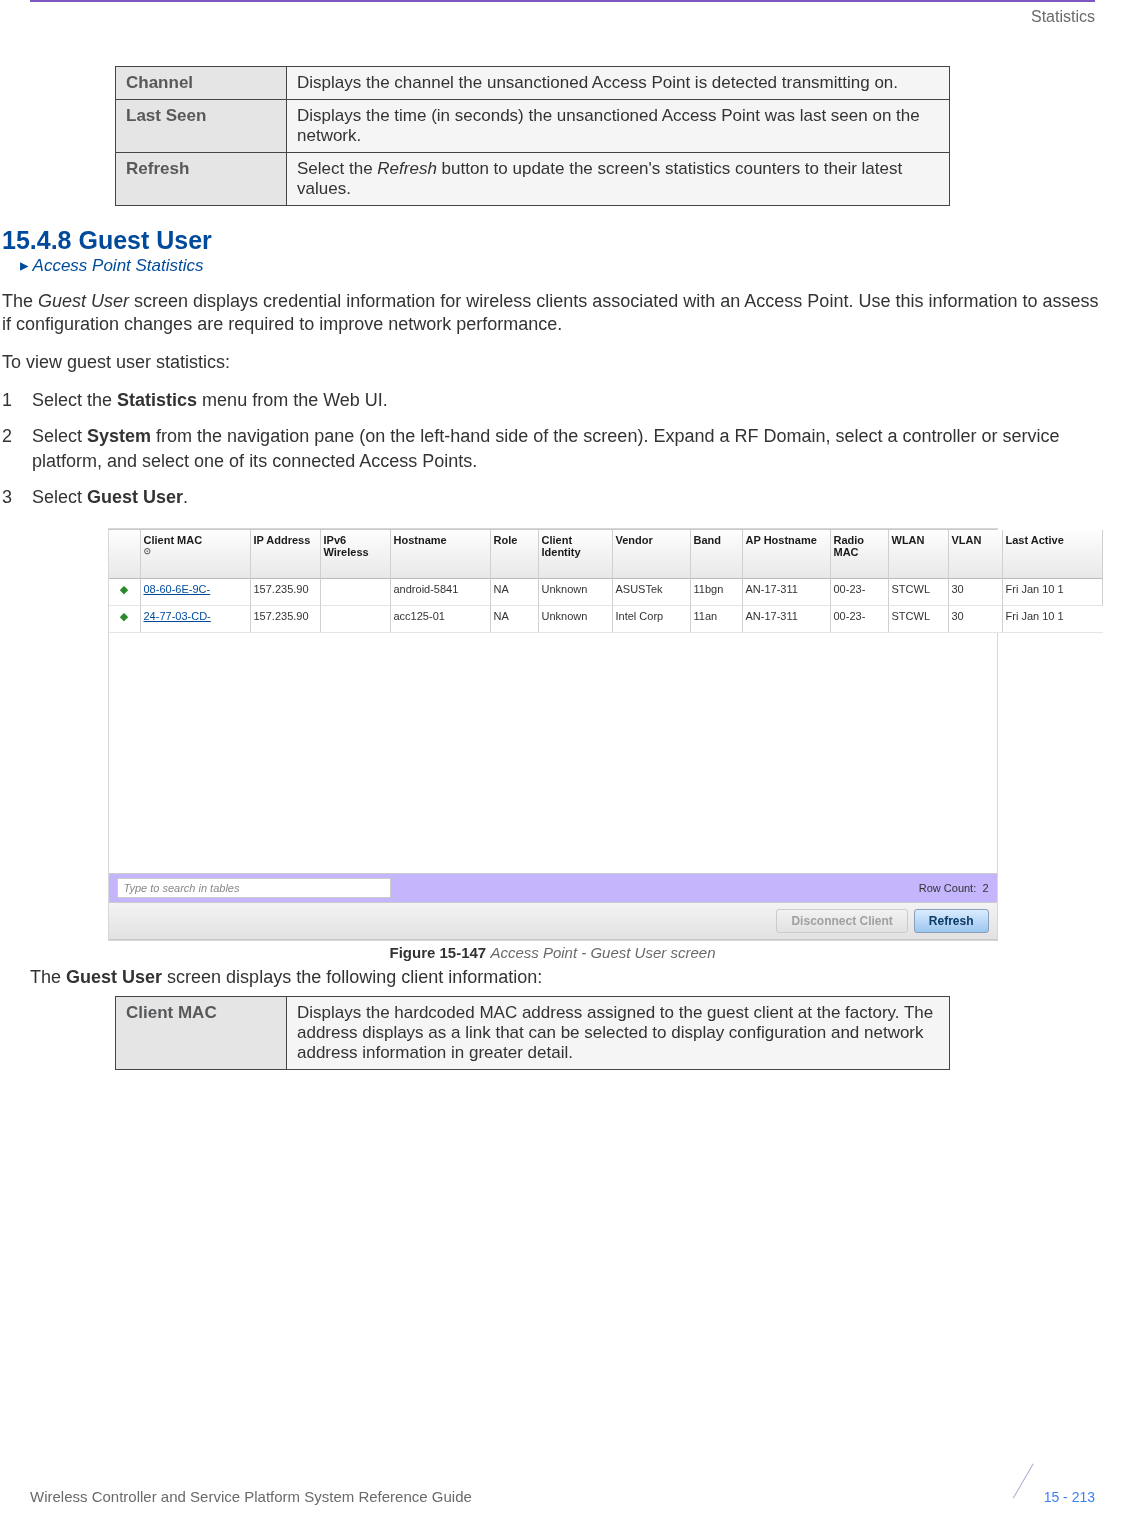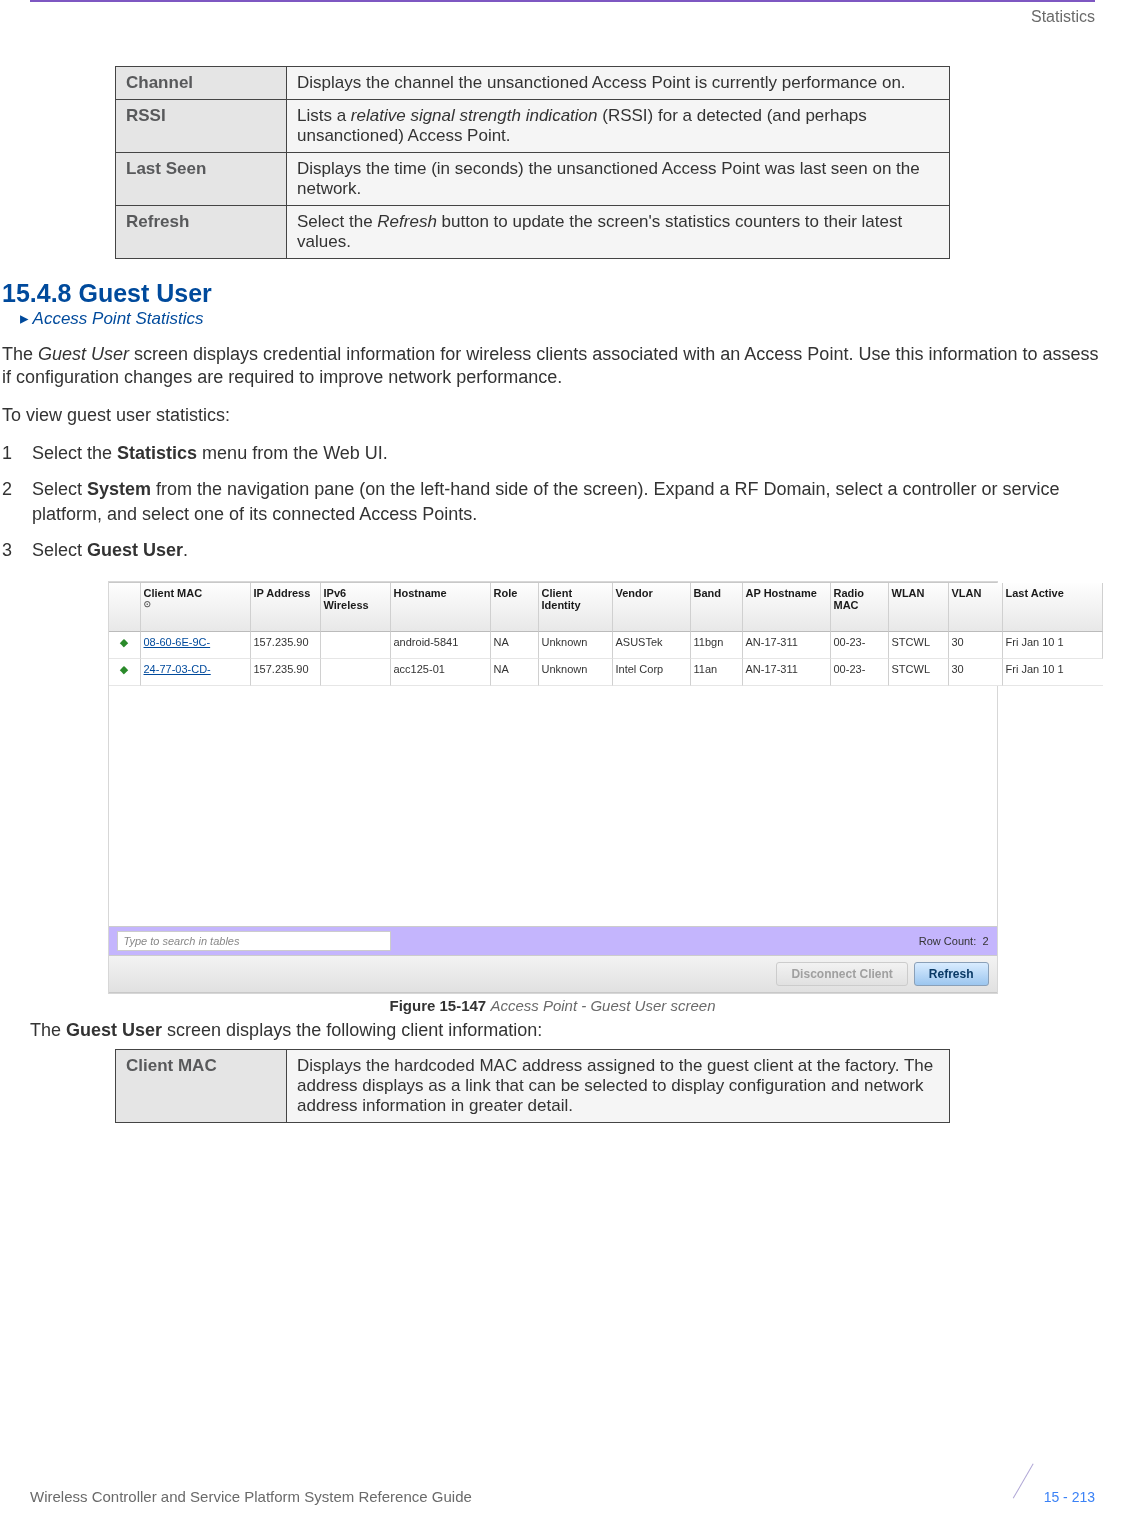--- a/index.html
+++ b/index.html
@@ -267,25 +267,21 @@
 <div class="page">
   <div class="top-rule"></div>
   <div class="header-right">Statistics</div>
 
   <div class="content">
 
     <table class="def-table">
       <tbody>
           <tr>
         <td class="label">Channel</td>
-        <td class="desc">Displays the channel the unsanctioned Access Point is currently performance on.</td>
-      </tr>
-      <tr>
-        <td class="label">RSSI</td>
-        <td class="desc"><span>Lists a </span><span class="ital">relative signal strength indication</span><span> (RSSI) for a detected (and perhaps unsanctioned) Access Point.</span></td>
+        <td class="desc">Displays the channel the unsanctioned Access Point is detected transmitting on.</td>
       </tr>
       <tr>
         <td class="label">Last Seen</td>
         <td class="desc">Displays the time (in seconds) the unsanctioned Access Point was last seen on the network.</td>
       </tr>
       <tr>
         <td class="label">Refresh</td>
         <td class="desc"><span>Select the </span><span class="ital">Refresh</span><span> button to update the screen's statistics counters to their latest values.</span></td>
       </tr>
     </tbody>

